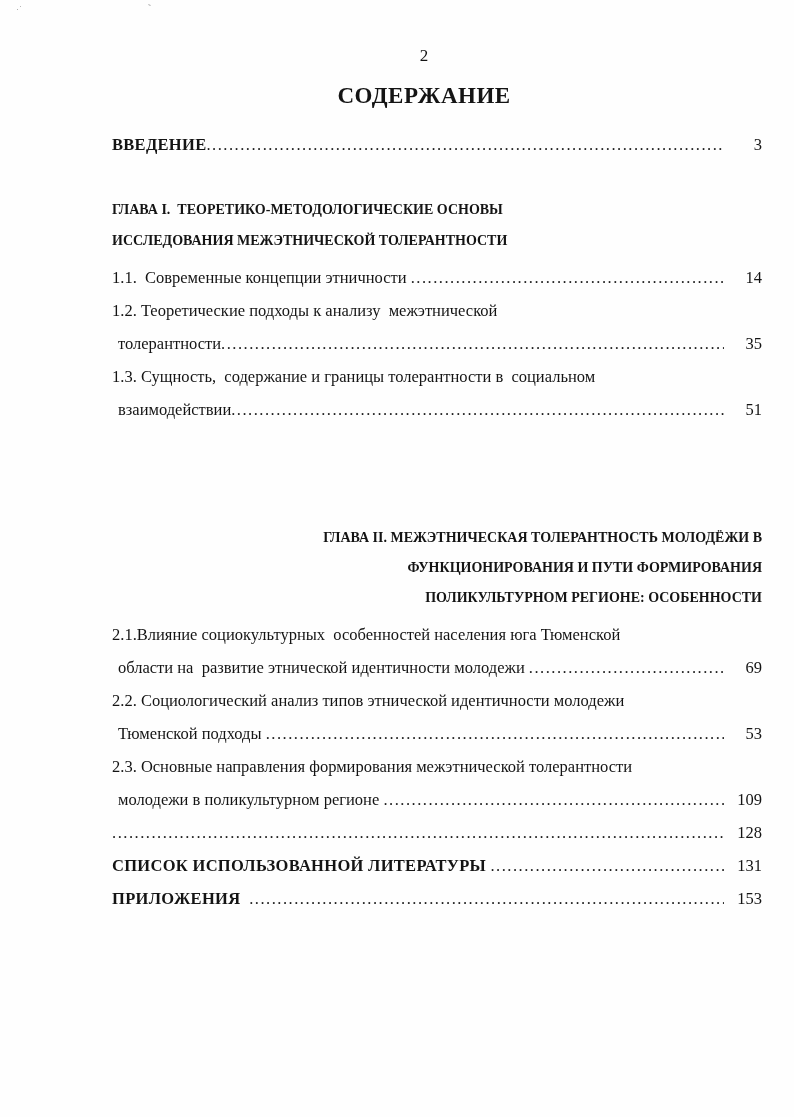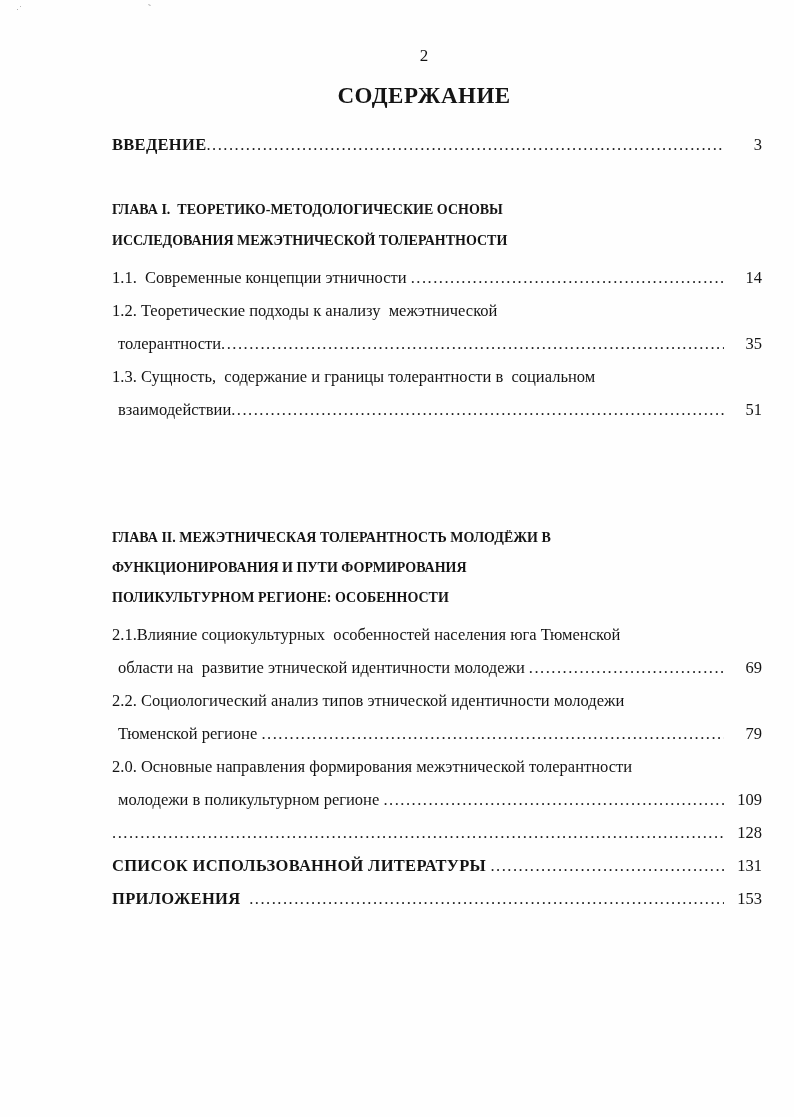--- a/index.html
+++ b/index.html
@@ -33,21 +33,21 @@
   .row.bold-label .label{font-weight:bold;letter-spacing:.3px;}
   .dots{flex:1;overflow:hidden;white-space:nowrap;letter-spacing:1.5px;color:#1d1d1d;}
   .dots::after{content:"........................................................................................................................................................";}
   .pg{min-width:34px;text-align:right;padding-left:4px;}
   .cont{padding-left:6px;}
   .plain{line-height:33px;white-space:pre;}
 
   .chap-heading{font-weight:bold;font-size:14px;line-height:31px;white-space:pre;}
   .chap1{margin-top:33px;}
   .chap2{margin-top:97px;}
-  .chap2 .chap-heading{line-height:30px;}
+  .chap2 .chap-heading{line-height:30px;text-align:right;}
   .mt-items{margin-top:5px;}
 </style>
 </head>
 <body>
 
 <div class="page">
 
   <span class="artifact a1">·˙</span>
   <span class="artifact a2">˜</span>
 
@@ -102,26 +102,26 @@
 
       <div class="plain">2.1.Влияние социокультурных  особенностей населения юга Тюменской</div>
       <div class="row cont">
         <span class="label">области на  развитие этнической идентичности молодежи </span>
         <span class="dots"></span>
         <span class="pg">69</span>
       </div>
 
       <div class="plain">2.2. Социологический анализ типов этнической идентичности молодежи</div>
       <div class="row cont">
-        <span class="label">Тюменской регионе </span>
+        <span class="label">Тюменской подходы </span>
         <span class="dots"></span>
-        <span class="pg">79</span>
+        <span class="pg">53</span>
       </div>
 
-      <div class="plain">2.0. Основные направления формирования межэтнической толерантности</div>
+      <div class="plain">2.3. Основные направления формирования межэтнической толерантности</div>
       <div class="row cont">
         <span class="label">молодежи в поликультурном регионе </span>
         <span class="dots"></span>
         <span class="pg">109</span>
       </div>
 
       <div class="row bold-label">
         <span class="dots"></span>
         <span class="pg">128</span>
       </div>

